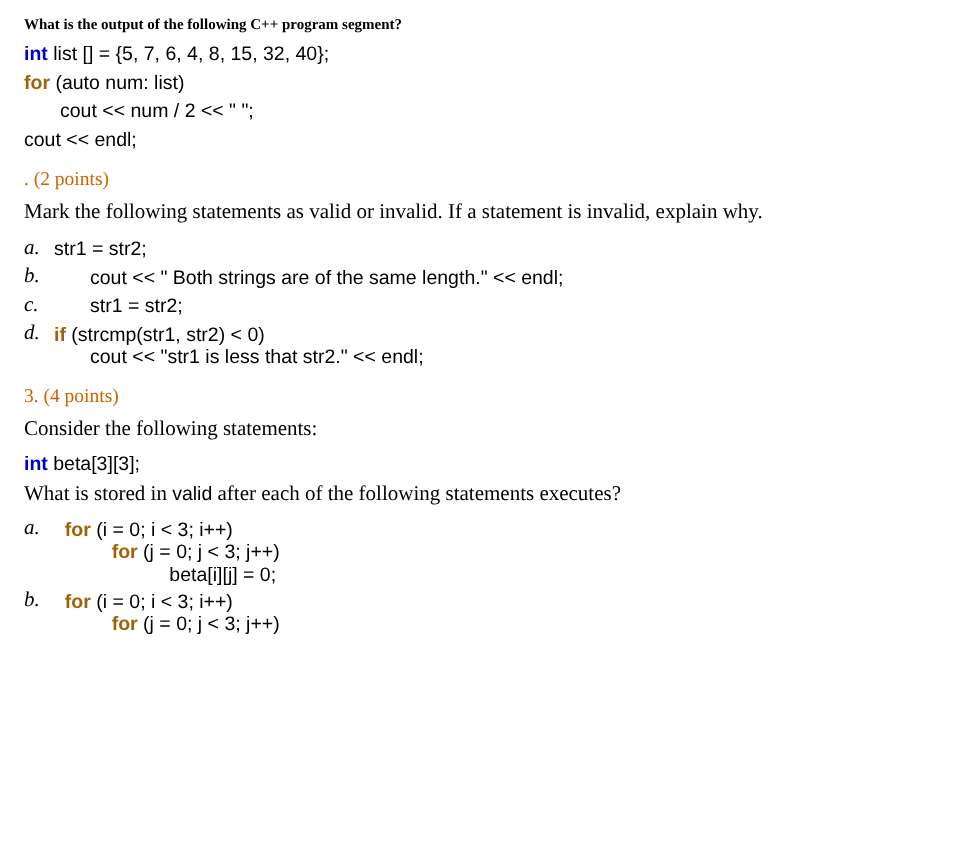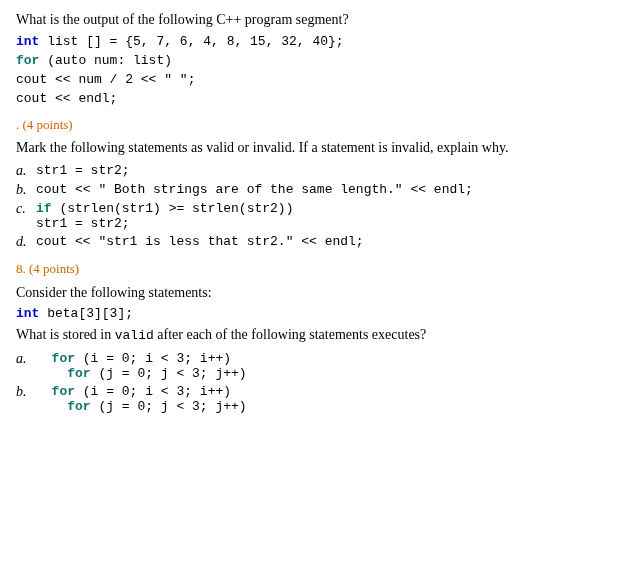--- a/index.html
+++ b/index.html
@@ -10,52 +10,53 @@
     body {
       background: #ffffff;
       font-family: 'Times New Roman', Times, serif;
       font-size: 14px;
       color: #000000;
       padding: 10px 16px;
       width: 642px;
       min-height: 563px;
     }
     .question-header {
-      font-size: 14px;
-      font-weight: normal;
+      font-size: 10px;
+      font-weight: bold;
       margin-bottom: 1px;
     }
     .code-line {
-      font-family: Liberation Mono, monospace;
+      font-family: Liberation Sans, sans-serif;
       font-size: 13px;
     }
     .code-block {
-      font-family: Liberation Mono, monospace;
+      font-family: Liberation Sans, sans-serif;
       font-size: 13px;
       margin: 4px 0;
     }
     .keyword {
       color: #0000cc;
       font-weight: bold;
     }
     .orange-keyword {
-      color: #0f766e;
+      color: #a16207;
       font-weight: bold;
     }
     .section-label {
       color: #cc6600;
       font-size: 13px;
       margin-top: 10px;
       margin-bottom: 2px;
     }
     .normal-text {
       font-size: 14px;
       margin: 4px 0;
     }
     .indent1 {
+      margin-left: 24px;
     }
     .indent2 {
       margin-left: 48px;
     }
     .sub-item {
       display: flex;
       margin: 3px 0;
     }
     .sub-label {
       font-size: 14px;
@@ -89,21 +90,21 @@
 <div class="code-block indent1">
   <span>cout &lt;&lt; num / 2 &lt;&lt; " ";</span>
 </div>
 
 <div class="code-block">
   <span>cout &lt;&lt; endl;</span>
 </div>
 
 <div class="divider-space"></div>
 
-<p class="section-label">. (4 points)</p>
+<p class="section-label">. (2 points)</p>
 
 <p class="normal-text">Mark the following statements as valid or invalid. If a statement is invalid, explain why.</p>
 
 <div class="divider-space"></div>
 
 <div class="sub-item">
   <span class="sub-label">a.</span>
   <span class="sub-content code-line">str1 = str2;</span>
 </div>
 
@@ -112,41 +113,41 @@
   <div class="sub-content">
     <div class="code-line indent1">
       cout &lt;&lt; " Both strings are of the same length." &lt;&lt; endl;
     </div>
   </div>
 </div>
 
 <div class="sub-item">
   <span class="sub-label">c.</span>
   <div class="sub-content">
-    <div class="code-line">
-      <span class="orange-keyword">if</span><span> (strlen(str1) &gt;= strlen(str2))</span>
-    </div>
     <div class="code-line indent1">
       str1 = str2;
     </div>
   </div>
 </div>
 
 <div class="sub-item">
   <span class="sub-label">d.</span>
   <div class="sub-content">
+    <div class="code-line">
+      <span class="orange-keyword">if</span><span> (strcmp(str1, str2) &lt; 0)</span>
+    </div>
     <div class="code-line indent1">
       cout &lt;&lt; "str1 is less that str2." &lt;&lt; endl;
     </div>
   </div>
 </div>
 
 <div class="divider-space"></div>
 
-<p class="section-label">8. (4 points)</p>
+<p class="section-label">3. (4 points)</p>
 
 <p class="normal-text">Consider the following statements:</p>
 
 <div class="code-block">
   <span class="keyword">int</span><span> beta[3][3];</span>
 </div>
 
 <p class="normal-text">
   What is stored in <span class="code-line">valid</span> after each of the following statements executes?
 </p>
@@ -155,20 +156,23 @@
 
 <div class="sub-item">
   <span class="sub-label">a.</span>
   <div class="sub-content">
     <div class="code-line">
       &nbsp;&nbsp;<span class="orange-keyword">for</span> (i = 0; i &lt; 3; i++)
     </div>
     <div class="code-line indent1">
       &nbsp;&nbsp;&nbsp;&nbsp;<span class="orange-keyword">for</span> (j = 0; j &lt; 3; j++)
     </div>
+    <div class="code-line indent2">
+      &nbsp;&nbsp;&nbsp;&nbsp;&nbsp;&nbsp;&nbsp;&nbsp;beta[i][j] = 0;
+    </div>
   </div>
 </div>
 
 <div class="sub-item">
   <span class="sub-label">b.</span>
   <div class="sub-content">
     <div class="code-line">
       &nbsp;&nbsp;<span class="orange-keyword">for</span> (i = 0; i &lt; 3; i++)
     </div>
     <div class="code-line indent1">

